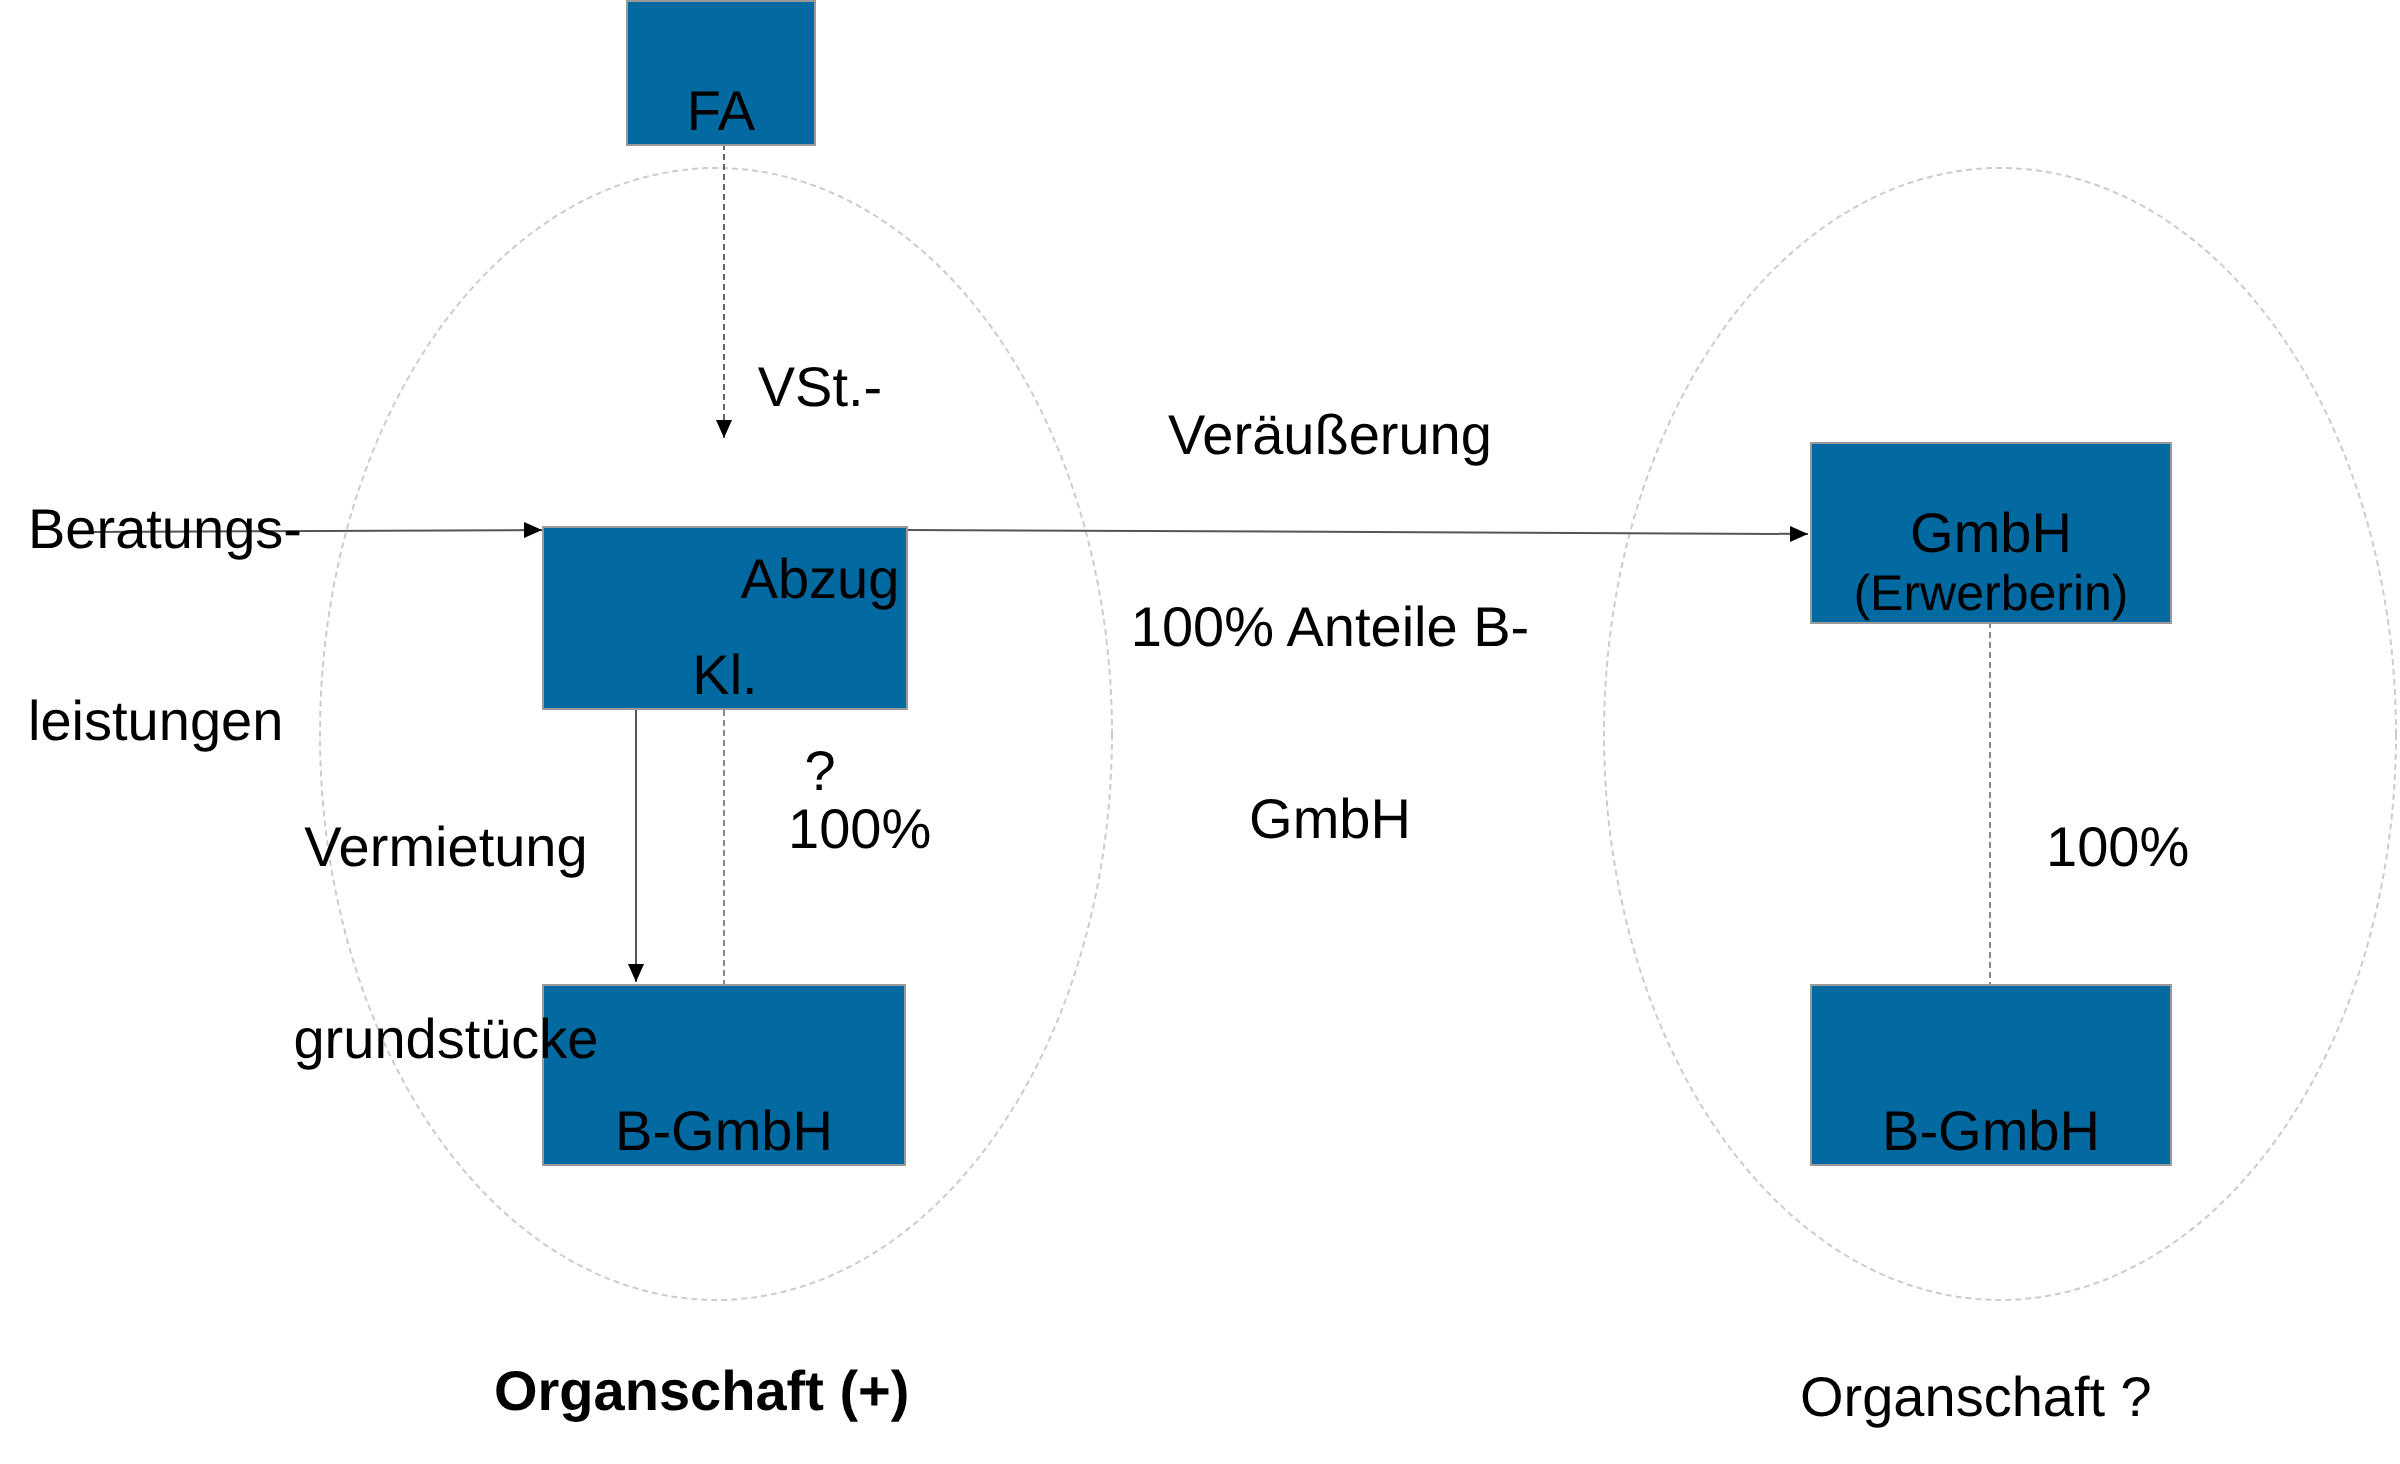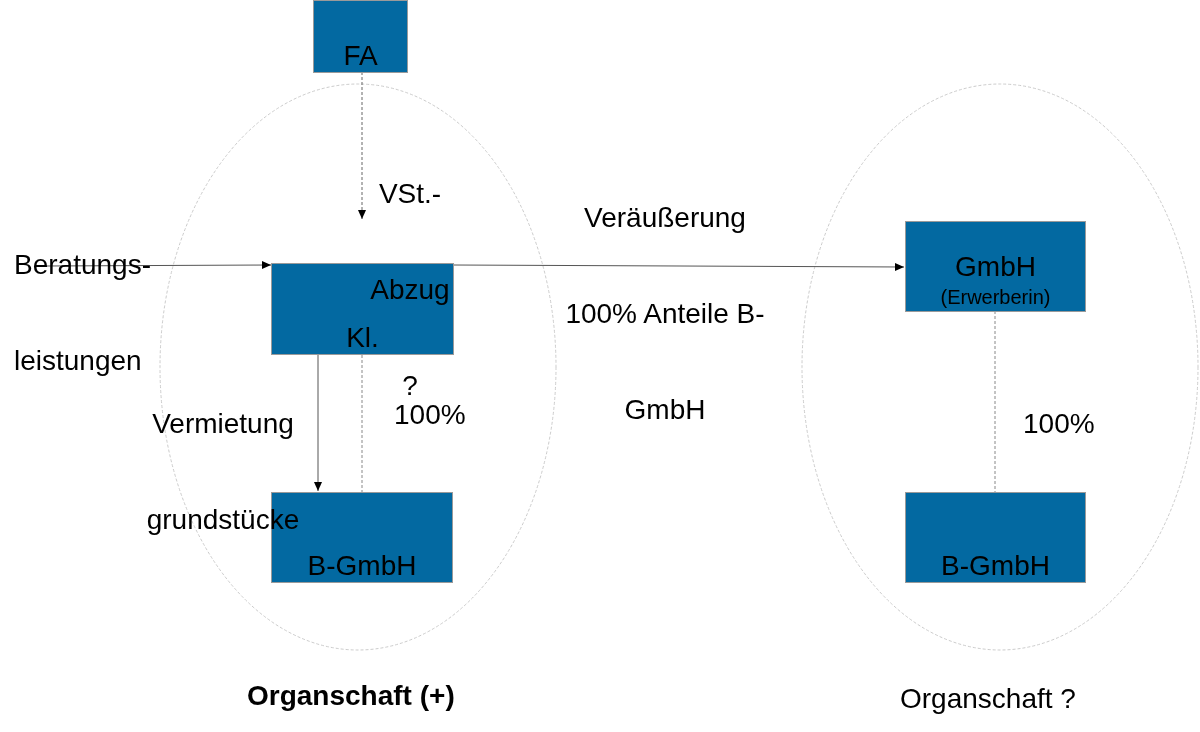--- a/index.html
+++ b/index.html
@@ -2,21 +2,21 @@
 <html><head>
   <meta charset="utf-8">
   <style>
     html, body { margin: 0; padding: 0; background: #ffffff; }
     body { width: 1200px; height: 732px; position: relative; overflow: hidden;
            font-family: "Liberation Sans", sans-serif; color: #000; }
     svg.diagram { position: absolute; left: 0; top: 0; }
     .box { position: absolute; box-sizing: border-box; border: 1px solid #9a9a9a; background: #0369a1;
            display: flex; flex-direction: column; align-items: center; justify-content: flex-end; text-align: center; }
     .box .t { font-size: 28px; line-height: 32px; }
-    .box .t2 { font-size: 20px; line-height: 28px; }
+    .box .t2 { font-size: 25px; line-height: 28px; }
     .lbl { position: absolute; font-size: 28px; line-height: 32px; text-align: center; white-space: pre; }
   </style>
 </head>
 <body>
 
 <svg class="diagram" width="1200" height="732" viewBox="0 0 1200 732">
   <defs>
     <marker id="arr" markerWidth="10" markerHeight="10" refX="9" refY="5" orient="auto" markerUnits="userSpaceOnUse">
       <path d="M0,1 L9,5 L0,9 Z" fill="#000"></path>
     </marker>

